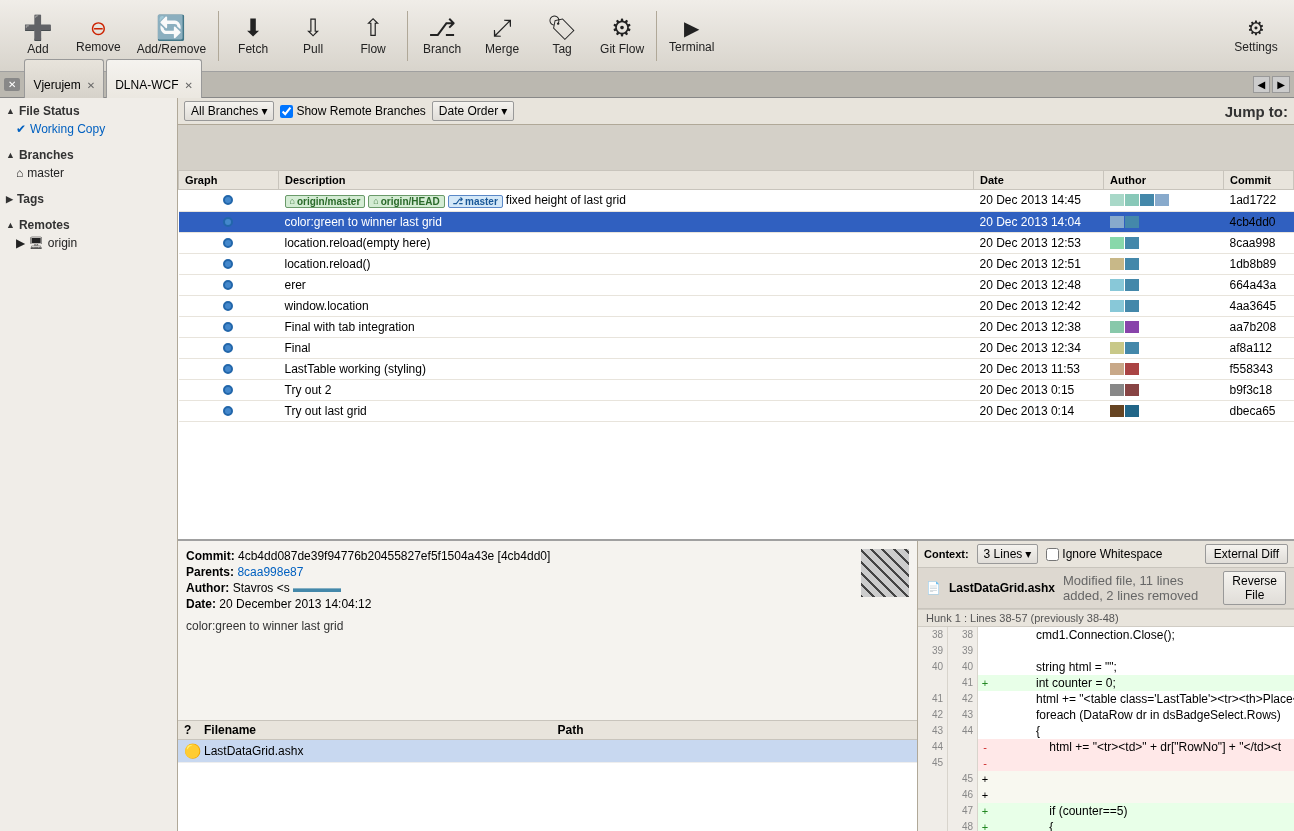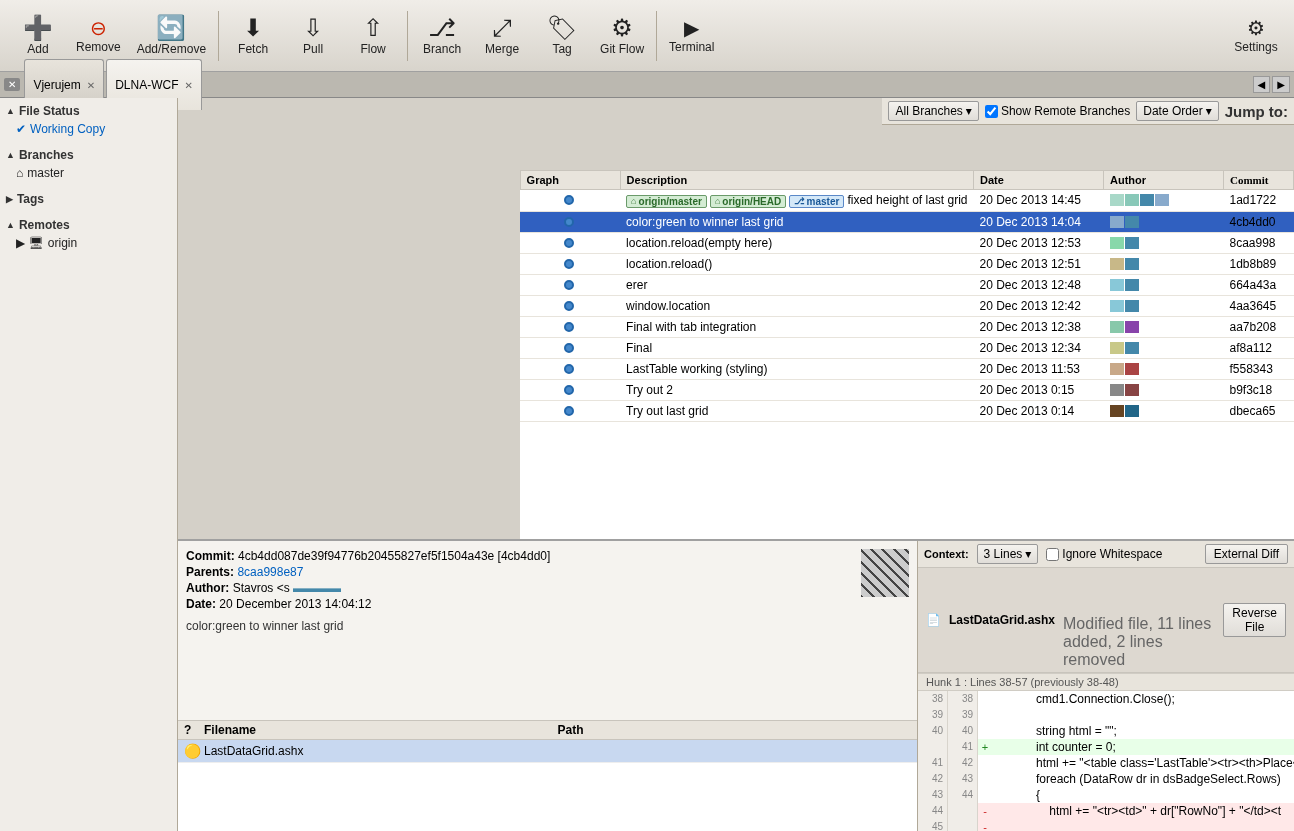--- a/index.html
+++ b/index.html
@@ -56,21 +56,21 @@
       display: flex; align-items: center; padding: 2px 16px; cursor: pointer;
       font-size: 12px; color: #222;
     }
     .sidebar-item .sicon { margin-right: 4px; font-size: 12px; }
     .sidebar-item.active { color: #0060c0; }
 
     
     .right-panel { flex: 1; display: flex; flex-direction: column; overflow: hidden; }
 
     
-    .commit-area { flex: 1; display: flex; flex-direction: column; overflow: hidden; min-height: 0; align-items: flex-end; }
+    .commit-area { flex: 1; display: flex; flex-direction: column; overflow: hidden; min-height: 0; }
 
     
     .commit-toolbar {
       display: flex; align-items: center; background: #e8e4dc;
       border-bottom: 1px solid #b0a898; padding: 3px 6px; gap: 6px; flex-shrink: 0;
     }
     .dropdown-btn {
       display: flex; align-items: center; border: 1px solid #999; background: linear-gradient(to bottom, #f5f3ef, #e0ddd8);
       padding: 2px 6px; cursor: pointer; border-radius: 2px; font-size: 11px; gap: 3px;
     }
@@ -85,21 +85,21 @@
       border: 1px solid #c8c4bc; padding: 3px 6px; font-weight: bold;
       font-size: 11px; text-align: left; white-space: nowrap;
     }
     .graph-table tbody tr { border-bottom: 1px solid #e8e4dc; cursor: pointer; }
     .graph-table tbody tr.selected { background: #3060c0; color: white; }
     .graph-table tbody td { padding: 3px 6px; white-space: nowrap; vertical-align: middle; }
     .graph-col { width: 100px; }
     .desc-col { min-width: 300px; }
     .date-col { width: 130px; }
     .author-col { width: 120px; }
-    .commit-col { width: 70px; font-family: Liberation Serif, serif; }
+    .commit-col { width: 70px; }
 
     
     .branch-tag {
       display: inline-flex; align-items: center; border-radius: 2px;
       padding: 0 4px; font-size: 10px; font-weight: bold; margin-right: 3px;
       border: 1px solid;
     }
     .branch-tag.remote { background: #d4ecd4; border-color: #6a9a6a; color: #2a6a2a; }
     .branch-tag.local { background: #d4e8f8; border-color: #5a88c8; color: #1a5898; }
     .branch-tag .bticon { margin-right: 2px; font-size: 9px; }
@@ -157,21 +157,21 @@
     .diff-btn {
       border: 1px solid #999; background: linear-gradient(to bottom, #f5f3ef, #e0ddd8);
       padding: 2px 8px; cursor: pointer; border-radius: 2px; font-size: 11px;
     }
     .diff-file-header {
       display: flex; align-items: center; background: #ddd8d0;
       border-bottom: 1px solid #c8c4bc; padding: 3px 8px; gap: 8px; flex-shrink: 0;
     }
     .diff-file-icon { color: #666; font-size: 12px; }
     .diff-file-name { font-weight: bold; font-size: 12px; }
-    .diff-file-info { font-size: 16px; color: #666; margin-top: 44px; }
+    .diff-file-info { font-size: 13px; color: #666; }
     .diff-reverse-btn {
       margin-left: auto; border: 1px solid #999;
       background: linear-gradient(to bottom, #f5f3ef, #e0ddd8);
       padding: 2px 8px; cursor: pointer; border-radius: 2px; font-size: 11px;
     }
     .diff-hunk-header {
       background: #e8e4dc; padding: 2px 8px; font-size: 11px; color: #555;
       border-bottom: 1px solid #d0ccc4; border-top: 1px solid #d0ccc4; flex-shrink: 0;
     }
     .diff-body { flex: 1; overflow: auto; font-family: 'Courier New', monospace; font-size: 11px; }

